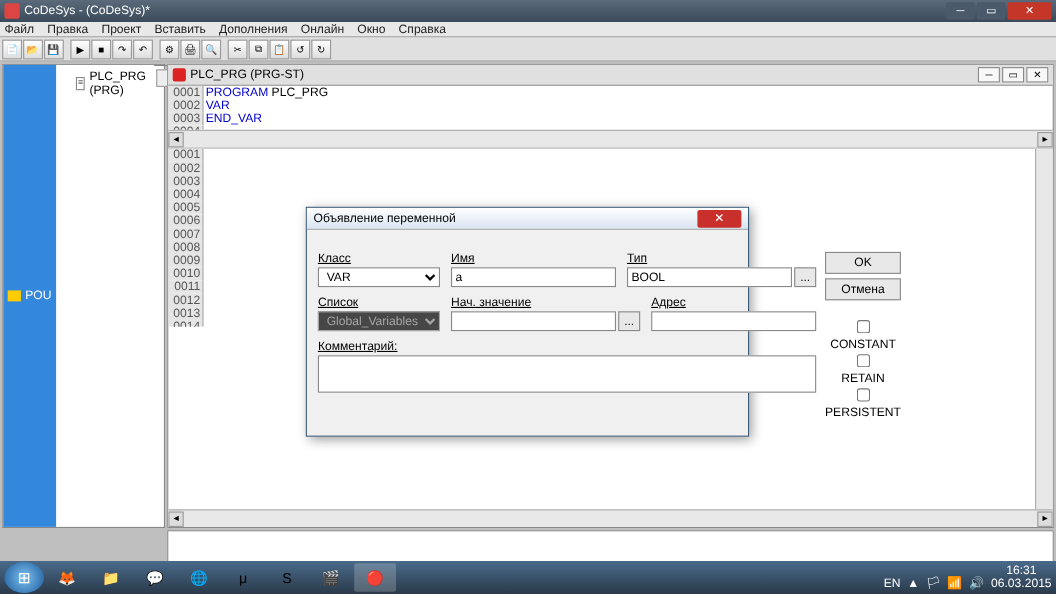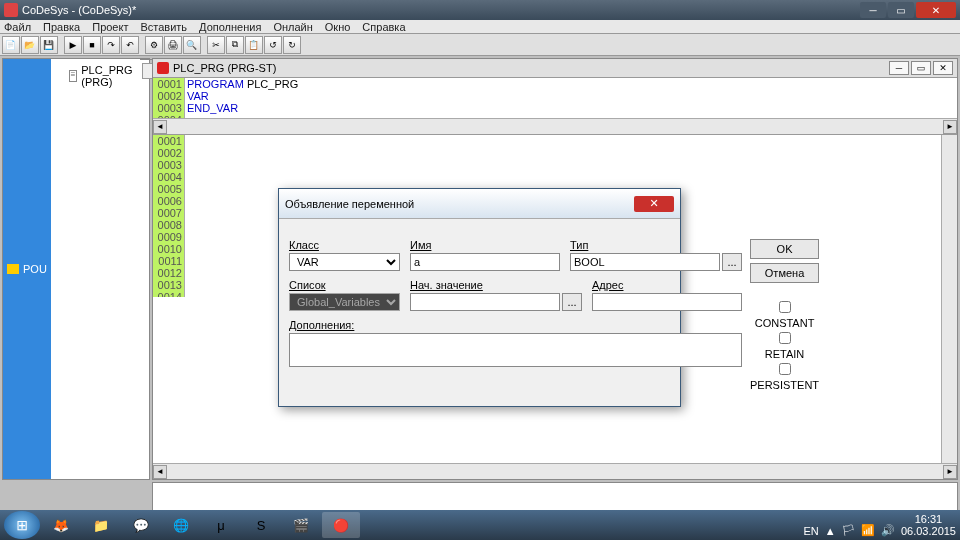--- a/index.html
+++ b/index.html
@@ -35,21 +35,21 @@
 .tree-bottom .tab-icon { width: 16px; height: 16px; border: 1px solid #999; background: #eee; }
 
 .editor-panel { flex: 1; background: #fff; border: 1px solid #888; display: flex; flex-direction: column; }
 .editor-title { background: #e0e0e0; display: flex; align-items: center; padding: 2px 4px; border-bottom: 1px solid #999; }
 .editor-title .plc-icon { width: 12px; height: 12px; background: #d22; border-radius: 2px; margin-right: 4px; }
 .editor-title .spacer { flex: 1; }
 .editor-title .mdi-btn { width: 20px; height: 14px; border: 1px solid #888; background: #f8f8f8; margin-left: 2px; display: flex; align-items: center; justify-content: center; font-size: 9px; }
 
 .decl-section { border-bottom: 1px solid #999; }
 .code-line { display: flex; font-family: 'Courier New', monospace; font-size: 11px; }
-.gutter { width: 32px; text-align: right; padding-right: 2px; background: #bef264; border-right: 1px solid #aaa; color: #555; }
+.gutter { width: 32px; text-align: right; padding-right: 2px; background: #e5e5e5; border-right: 1px solid #aaa; color: #555; }
 .code-text { padding-left: 2px; flex: 1; }
 .kw { color: #0000cc; }
 
 .hscroll-strip { height: 16px; background: #e8e8e8; border-top: 1px solid #aaa; display: flex; align-items: center; }
 .hscroll-strip .arrow { width: 14px; height: 14px; border: 1px solid #999; background: #ddd; display: flex; align-items: center; justify-content: center; font-size: 8px; }
 .hscroll-strip .track { flex: 1; }
 
 .body-section { flex: 1; position: relative; overflow: hidden; }
 .body-lines { position: absolute; top: 0; left: 0; right: 0; }
 
@@ -59,21 +59,21 @@
 .bottom-scroll { height: 16px; background: #e8e8e8; display: flex; align-items: center; }
 .bottom-thumb { width: 120px; height: 14px; background: #ccc; border: 1px solid #999; margin-left: 16px; }
 
 
 .statusbar { height: 18px; background: #e8e8e8; border-top: 1px solid #999; display: flex; align-items: center; padding: 0 4px; }
 .statusbar .cell { border: 1px inset #ccc; padding: 0 6px; margin-left: 2px; }
 .statusbar .spacer { flex: 1; }
 
 
 .dialog { position: absolute; left: 278px; top: 188px; width: 403px; background: #f0f0f0; border: 1px solid #3a5a7a; box-shadow: 3px 3px 10px rgba(0,0,0,0.4); }
-.dlg-title { height: 30px; background: linear-gradient(#fff, #d8e4f0); border-bottom: 1px solid #aaa; display: flex; align-items: center; padding: 0 6px; }
+.dlg-title { height: 20px; background: linear-gradient(#fff, #d8e4f0); border-bottom: 1px solid #aaa; display: flex; align-items: center; padding: 0 6px; }
 .dlg-title .spacer { flex: 1; }
 .dlg-close { width: 40px; height: 16px; background: #c9302c; color: #fff; border-radius: 2px; display: flex; align-items: center; justify-content: center; }
 .dlg-body { padding: 20px 10px 12px 10px; display: flex; gap: 8px; }
 .dlg-fields { flex: 1; }
 .field-row { display: flex; gap: 10px; margin-bottom: 8px; }
 .field { flex: 1; display: flex; flex-direction: column; }
 .field label { text-decoration: underline; text-decoration-style: solid; margin-bottom: 2px; }
 .field input, .field select, .field textarea { border: 1px solid #888; background: #fff; padding: 1px 3px; font-size: 11px; height: 18px; }
 .field select[disabled] { background: #000000; color: #888; }
 .field .with-btn { display: flex; }
@@ -314,21 +314,21 @@
             <input value="" style="">
             <button>...</button>
           </div>
         </div>
         <div class="field">
           <label>Адрес</label>
           <input value="" style="">
         </div>
       </div>
       <div class="field comment-row">
-        <label>Дополнения:</label>
+        <label>Комментарий:</label>
         <textarea style=""></textarea>
       </div>
     </div>
     <div class="dlg-right">
       <button>OK</button>
       <button>Отмена</button>
       <div class="checks">
         <label>
             <input type="checkbox" style="">
             <span>CONSTANT</span>

